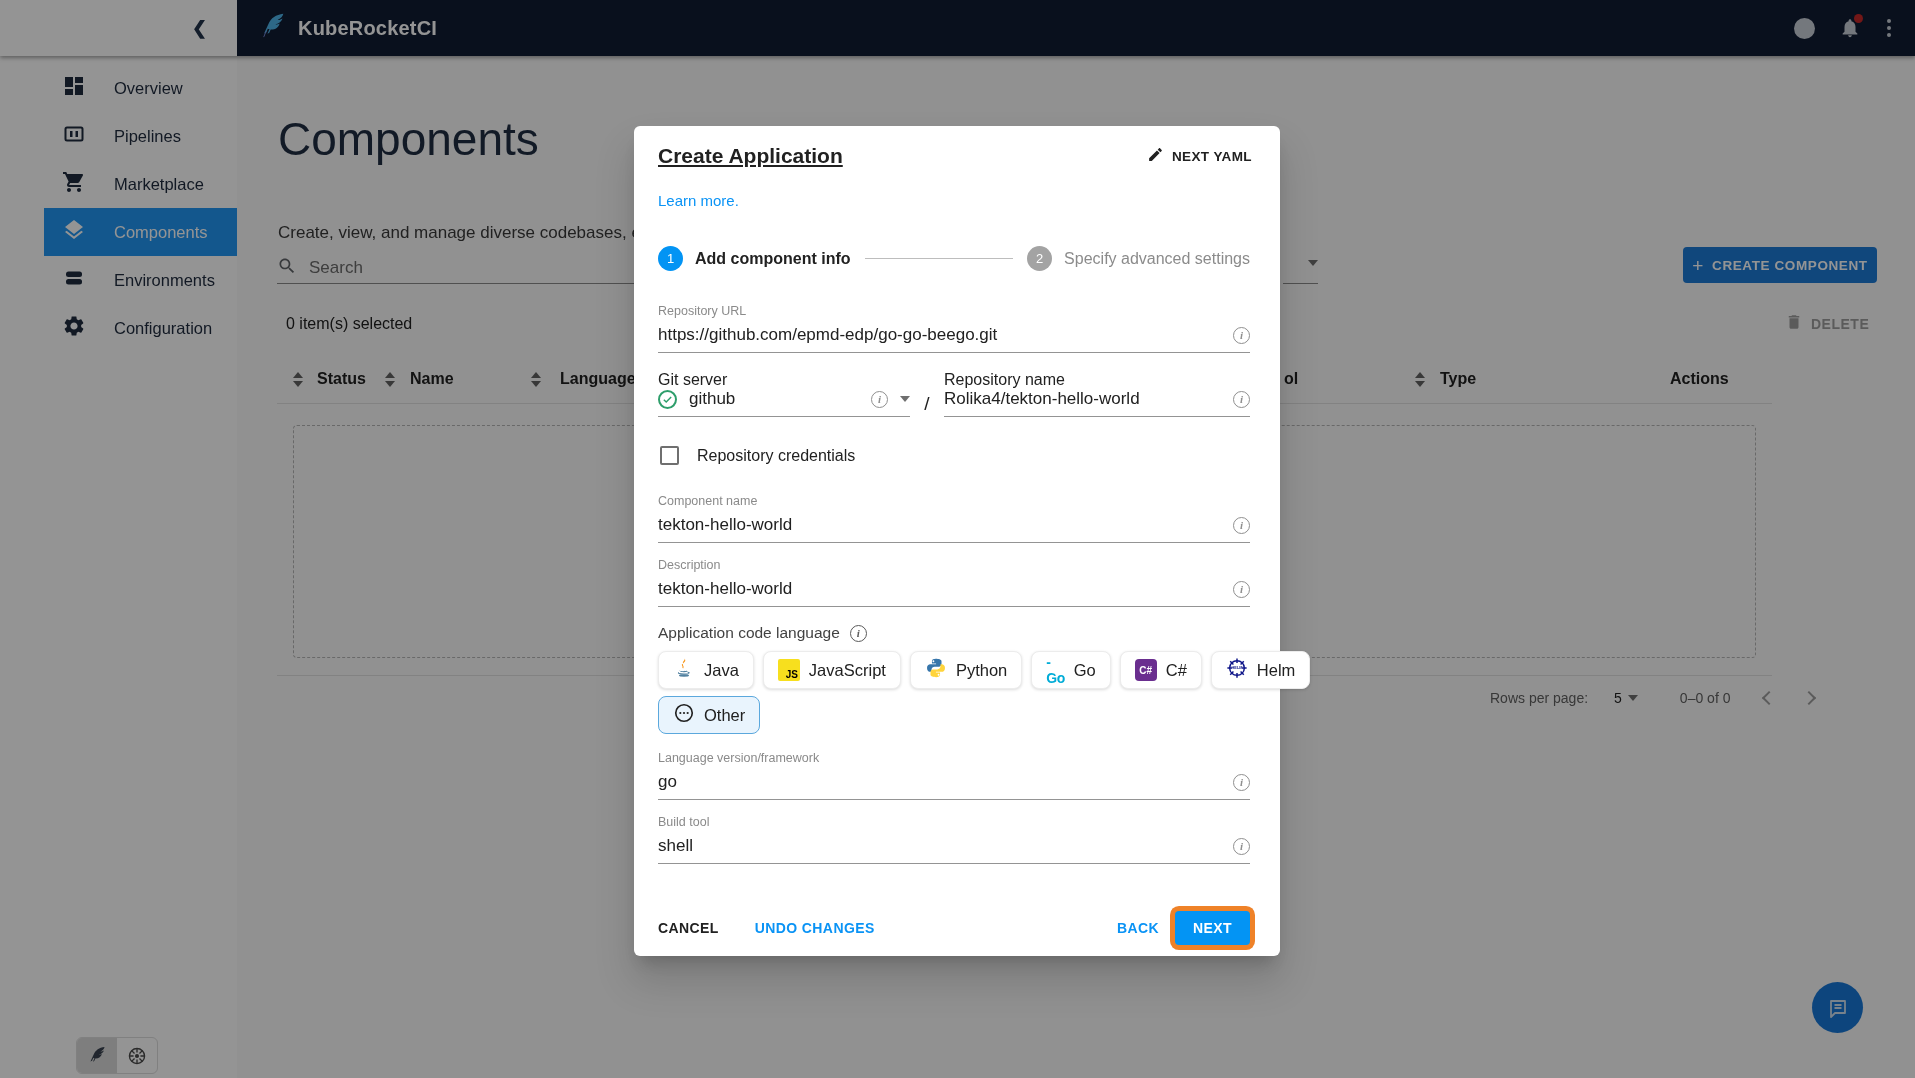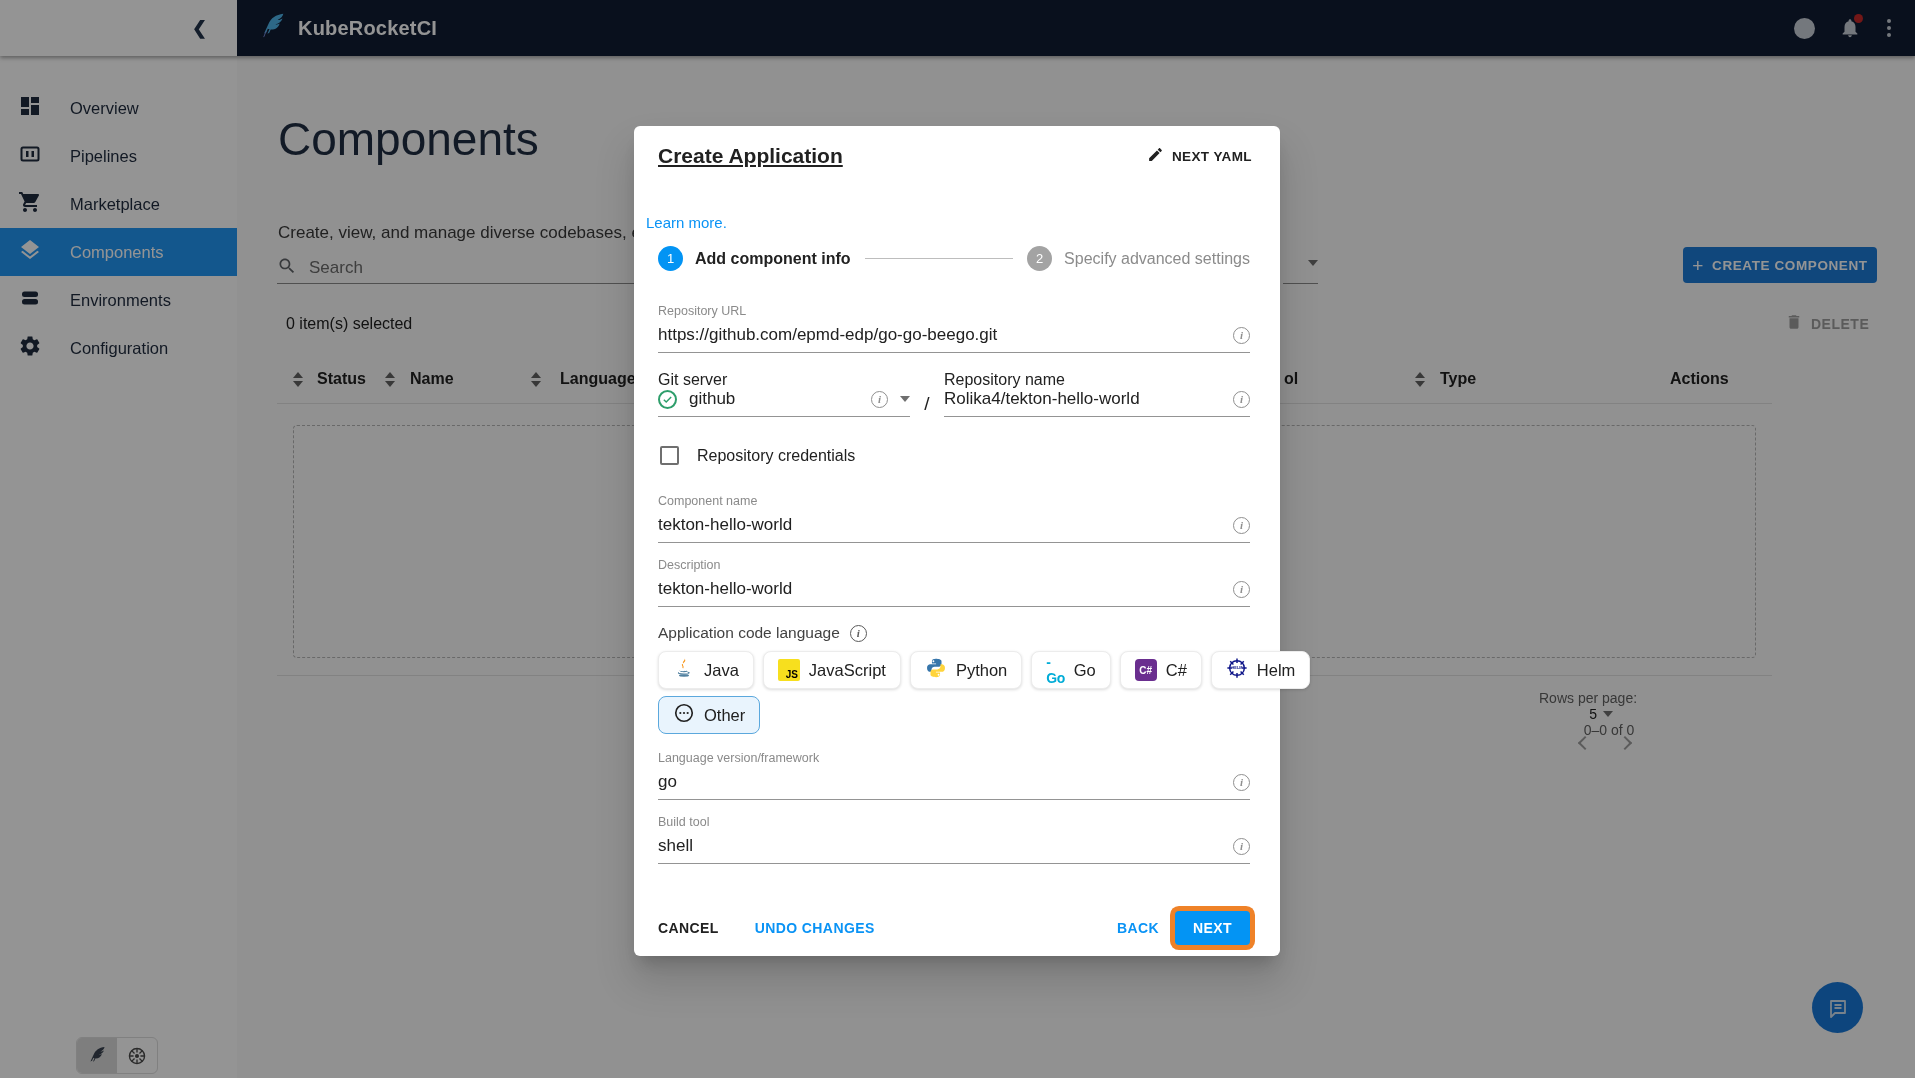--- a/index.html
+++ b/index.html
@@ -29,21 +29,21 @@
     border-radius:50%; background:#c62828; }
   .kebab { display:flex; flex-direction:column; gap:3px; padding:2px; }
   .kebab i { width:4px; height:4px; border-radius:50%; background:#c9cfd8; }
 
   
   .sidebar { position:absolute; left:0; top:56px; width:237px; height:1022px; background:#ffffff; z-index:2; }
   .nav-item { position:relative; height:48px; display:flex; align-items:center; gap:28px;
     padding-left:18px; color:#1f2b3e; font-size:16.5px; cursor:pointer; }
   .nav-item svg { flex:0 0 24px; }
   .nav-item.selected { background:#2196f3; color:#ffffff; }
-  .nav-list { padding-top:28px; }
+  .nav-list { padding-top:8px;margin-left:44px; }
 
   .side-toggle { position:absolute; left:76px; top:981px; width:82px; height:37px;
     display:flex; border:1px solid #dcdcdc; border-radius:6px; overflow:hidden; background:#fff; }
   .side-toggle .cell { flex:1; display:flex; align-items:center; justify-content:center; cursor:pointer; }
   .side-toggle .cell.sel { background:#d9d9d9; }
 
   
   .page-title { position:absolute; left:278px; top:112px; font-size:46px; font-weight:500; color:#1f2d43; }
   .page-sub { position:absolute; left:278px; top:223px; width:358px; overflow:hidden;
     white-space:nowrap; font-size:17px; color:#3a3a3a; }
@@ -71,43 +71,43 @@
   .tbottom-line { position:absolute; left:277px; top:675px; width:1495px; height:1px; background:#e0e0e0; }
   .th { position:absolute; top:370px; font-size:16px; font-weight:700; color:#212121; }
   .sort { position:absolute; top:372px; display:flex; flex-direction:column; gap:3px; cursor:pointer; }
   .sort .tri-up { width:0; height:0; border-left:5px solid transparent; border-right:5px solid transparent;
     border-bottom:6px solid #616161; }
   .sort .tri-dn { width:0; height:0; border-left:5px solid transparent; border-right:5px solid transparent;
     border-top:6px solid #616161; }
   .empty-box { position:absolute; left:293px; top:425px; width:1463px; height:233px;
     border:1px dashed #b5b5b5; border-radius:4px; }
 
-  .pagination { position:absolute; left:1539px; top:690px; display:flex; align-items:center;
-    font-size:14px; color:#616161;flex-direction:column; }
+  .pagination { position:absolute; left:1490px; top:690px; display:flex; align-items:center;
+    font-size:14px; color:#616161; }
   .rpp-value { margin-left:26px; color:#212121; display:flex; align-items:center; gap:6px; cursor:pointer; }
   .pag-range { margin-left:42px; }
   .pag-nav { margin-left:34px; display:flex; gap:30px; }
   .chev { width:10px; height:10px; border-left:2px solid #9e9e9e; border-bottom:2px solid #9e9e9e; cursor:default; }
   .chev.left { transform:rotate(45deg); }
   .chev.right { transform:rotate(225deg); }
 
   .caret { width:0; height:0; border-left:5px solid transparent; border-right:5px solid transparent;
     border-top:6px solid #6f6f6f; }
 
   .fab { position:absolute; left:1812px; top:982px; width:51px; height:51px; border-radius:50%;
     background:#1878d8; display:flex; align-items:center; justify-content:center; cursor:pointer; z-index:3; }
 
   
   .backdrop { position:absolute; inset:0; background:rgba(0,0,0,.42); z-index:40; }
   .modal { position:absolute; left:634px; top:126px; width:646px; height:830px; background:#fff;
     border-radius:6px; z-index:50; box-shadow:0 11px 15px -7px rgba(0,0,0,.2), 0 24px 38px 3px rgba(0,0,0,.14); }
   .m-title { position:absolute; left:24px; top:18px; font-size:21px; font-weight:700; color:#212121;text-decoration:underline; }
   .m-edityaml { position:absolute; right:28px; top:20px; display:flex; align-items:center; gap:8px;
     font-size:13.5px; font-weight:700; letter-spacing:.4px; color:#212121; cursor:pointer; }
-  .m-learn { position:absolute; left:12px; top:66px; font-size:15px; color:#0a93f5; cursor:pointer;margin-top:22px; }
+  .m-learn { position:absolute; left:24px; top:66px; font-size:15px; color:#0a93f5; cursor:pointer; }
 
   .stepper { position:absolute; left:24px; top:120px; width:592px; display:flex; align-items:center; }
   .step-circle { width:25px; height:25px; border-radius:50%; color:#fff; font-size:13px;
     display:flex; align-items:center; justify-content:center; flex:0 0 25px; }
   .step-circle.active { background:#0394f4; }
   .step-circle.idle { background:#a3a3a3; }
   .step-label { margin-left:12px; font-size:16px; }
   .step-label.active { font-weight:700; color:#212121; }
   .step-label.idle { color:#8b8b8b; font-weight:400; }
   .step-line { flex:1; height:1px; background:#bdbdbd; margin:0 14px; }

